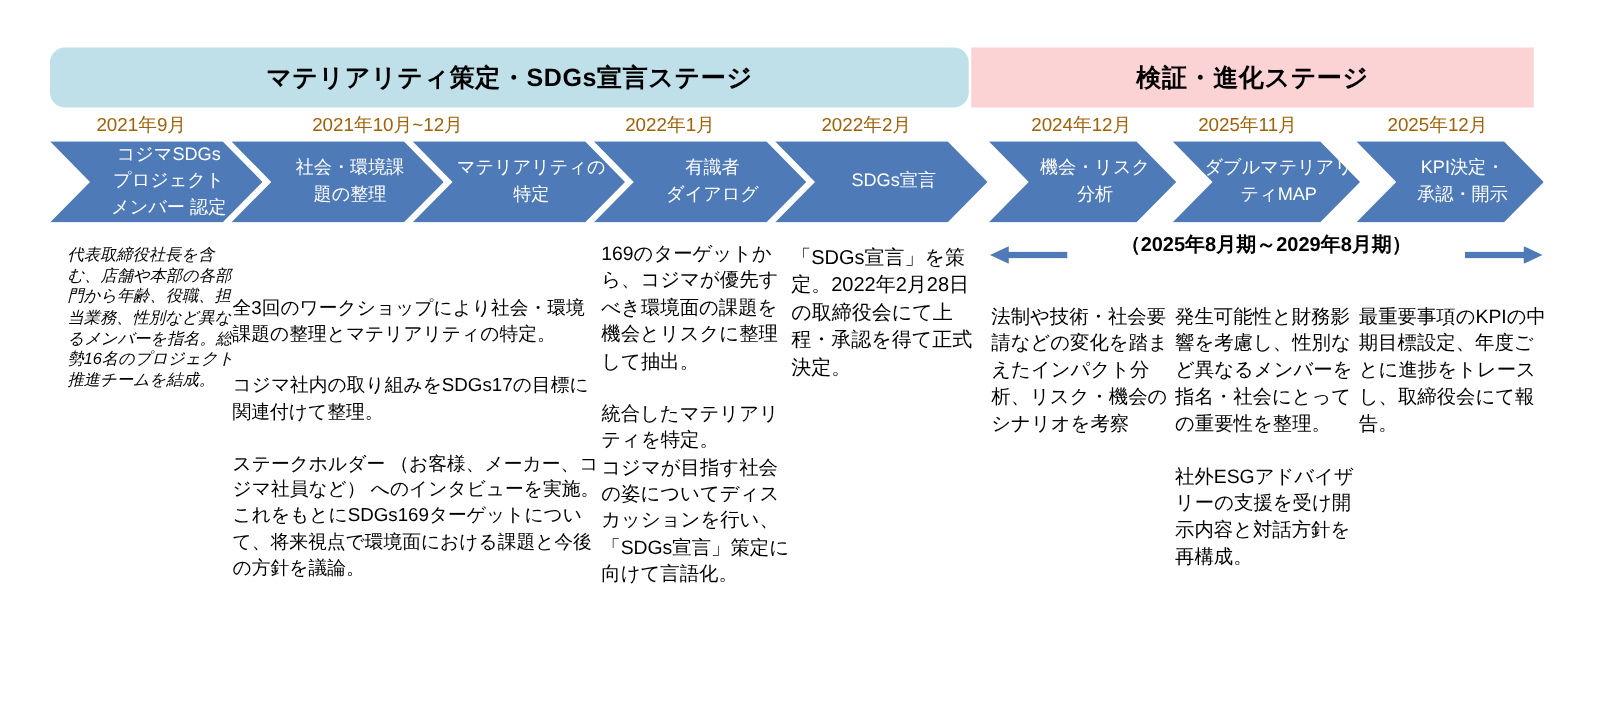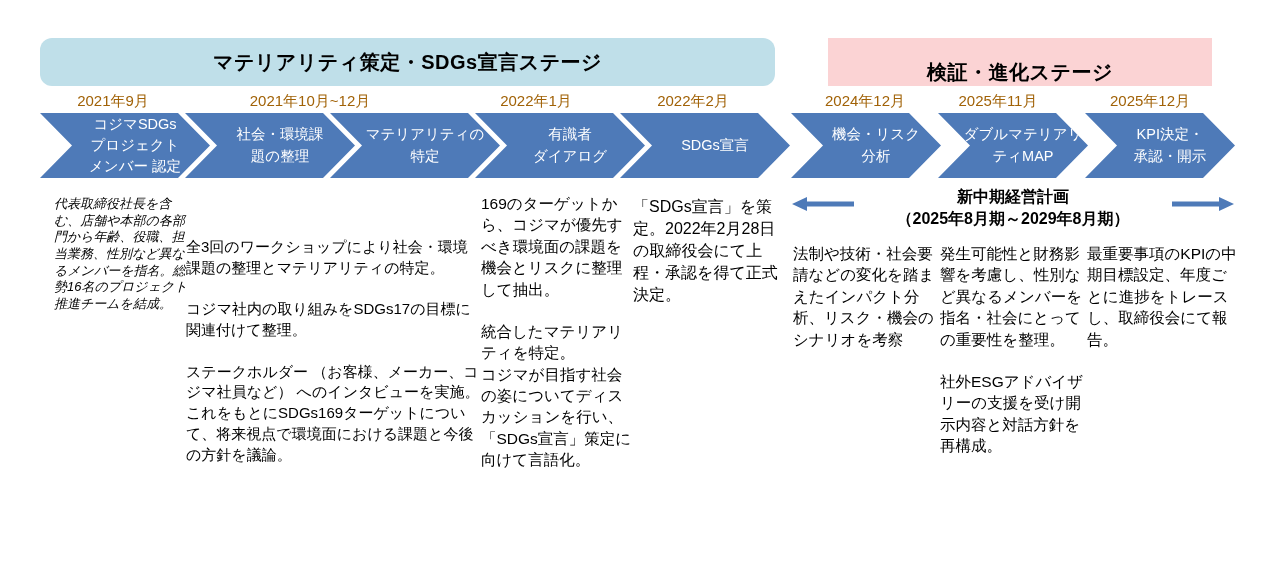--- a/index.html
+++ b/index.html
@@ -8,21 +8,21 @@
     position: relative; width: 1280px; height: 570px; background: #fff;
     overflow: hidden;
   }
   
   .stage {
     position: absolute; top: 38px; height: 48px;
     display: flex; align-items: center; justify-content: center;
     font-size: 20px; font-weight: bold; letter-spacing: 0.5px;
   }
   .stage1 { left: 40px; width: 735px; background: var(--stage1_bg); border-radius: 12px; }
-  .stage2 { left: 828px; width: 384px; background: var(--stage2_bg); align-items: flex-end; }
+  .stage2 { left: 777px; width: 450px; background: var(--stage2_bg); }
 
   
   .date {
     position: absolute; top: 91px; height: 20px;
     text-align: center; font-size: 15px; color: #a16207;
     line-height: 20px; white-space: nowrap;
   }
 
   
   .chev {
@@ -108,21 +108,20 @@
     <span class="chev-label">KPI決定・
 承認・開示</span>
   </div>
 
   <div class="banner">
     <svg class="arr arr-left" width="62" height="14" viewBox="0 0 62 14" aria-hidden="true">
       <rect x="12" y="4.5" width="50" height="5" fill="currentColor"></rect>
       <polygon points="0,7 15,0 15,14" fill="currentColor"></polygon>
     </svg>
     <div class="banner-text">
-      <div>新中期経営計画</div>
       <div>（2025年8月期～2029年8月期）</div>
     </div>
     <svg class="arr arr-right" width="62" height="14" viewBox="0 0 62 14" aria-hidden="true">
       <rect x="0" y="4.5" width="50" height="5" fill="currentColor"></rect>
       <polygon points="62,7 47,0 47,14" fill="currentColor"></polygon>
     </svg>
   </div>
 
   <div class="col col1">
     <p>代表取締役社長を含む、店舗や本部の各部門から年齢、役職、担当業務、性別など異なるメンバーを指名。総勢16名のプロジェクト推進チームを結成。</p>

